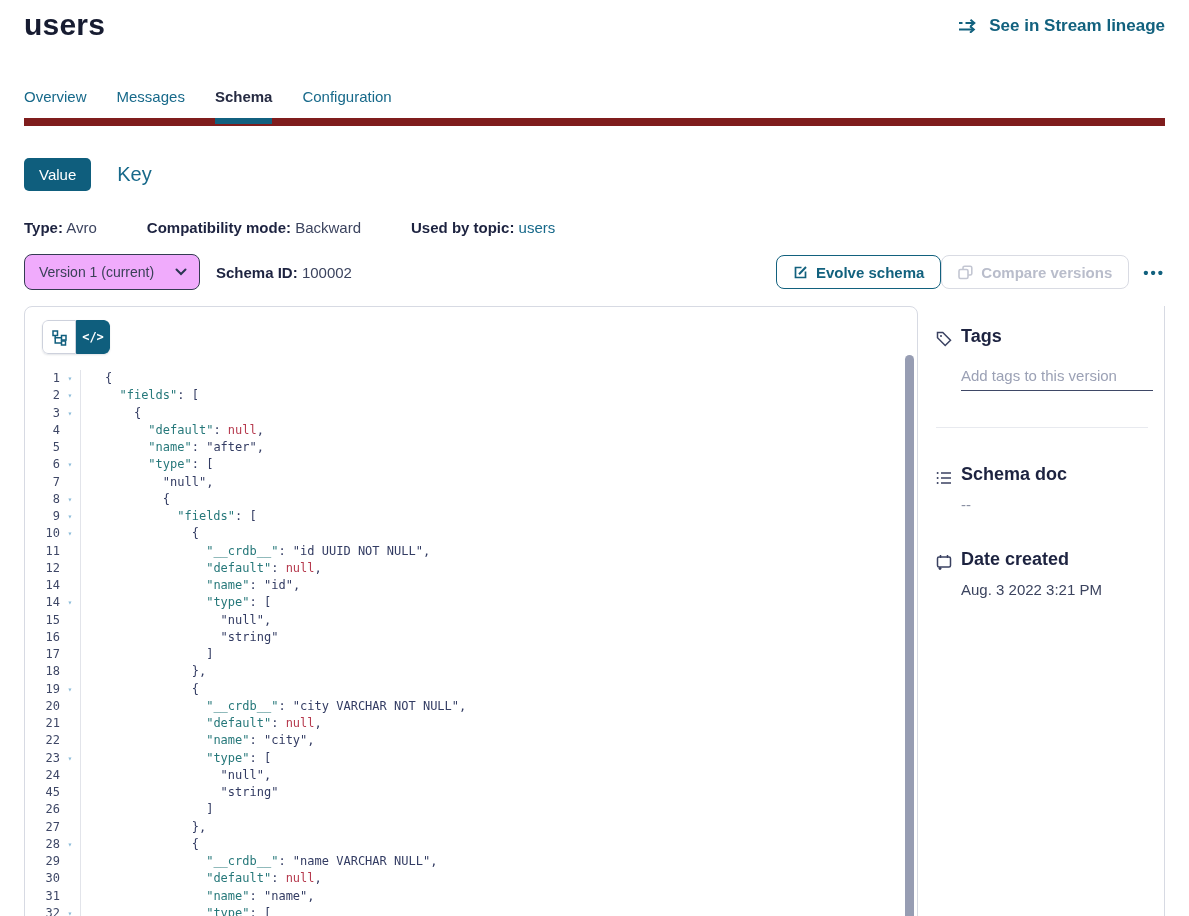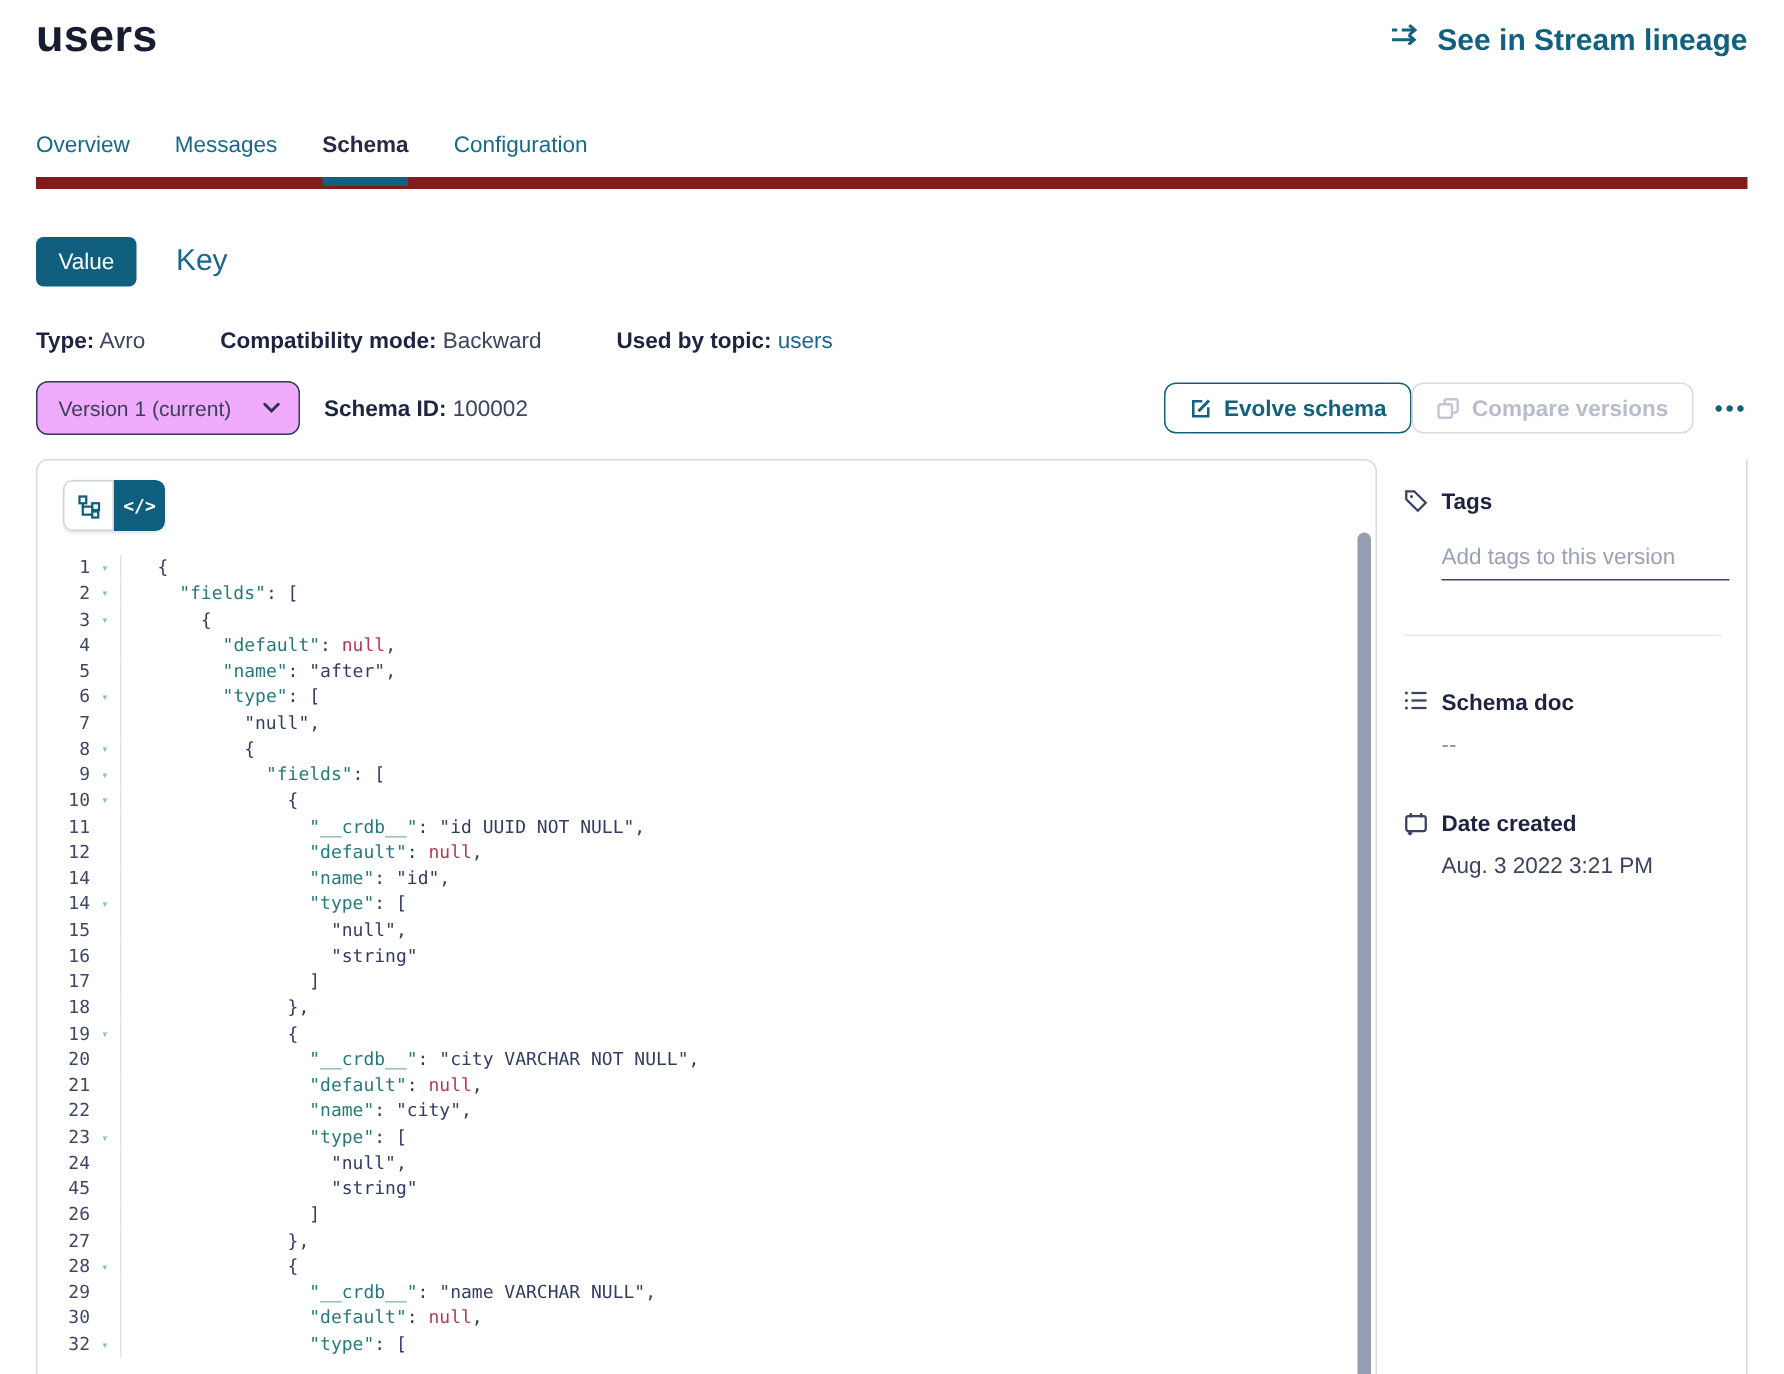--- a/index.html
+++ b/index.html
@@ -3,21 +3,21 @@
 <meta charset="utf-8">
 <style>
   * { margin:0; padding:0; box-sizing:border-box; }
   html,body { width:1189px; height:916px; overflow:hidden; background:#ffffff;
               font-family:"Liberation Sans", sans-serif; color:#3c445f; }
   .page { padding:0 24px; position:relative; height:916px; }
 
   
   .hdr { display:flex; justify-content:space-between; align-items:flex-start; padding-top:8px; }
   .title { font-size:30px; font-weight:700; color:#171c31; letter-spacing:0.2px; }
-  .lineage { display:flex; gap:12px; color:#12617e; font-size:20px;
+  .lineage { display:flex; align-items:center; gap:12px; color:#12617e; font-size:17px;
              font-weight:700; text-decoration:none; margin-top:8px; cursor:pointer; }
 
   
   .tabs { display:flex; gap:30px; margin-top:46px; border-bottom:8px solid #7f1d1d; }
   .tab { font-size:15px; color:#17698a; padding-bottom:13px; cursor:pointer; }
   .tab.active { color:#262b42; font-weight:700; border-bottom:6px solid #11607f; margin-bottom:-6px; cursor:default; }
 
   
   .vk { display:flex; align-items:center; gap:26px; margin-top:32px; }
   .vk-value { background:#0f5e7d; color:#fff; font-size:15px; padding:8px 15px; border:none;
@@ -62,21 +62,21 @@
   .code { border-left:1px solid #e2e4ea; padding-left:24px; color:#333c63; }
   .tk-k { color:#26787a; }
   .tk-s { color:#333c63; }
   .tk-n { color:#b63a4e; }
   .tk-p { color:#333c63; }
 
   .scroll-thumb { position:absolute; right:3px; top:48px; bottom:5px; width:9px; border-radius:5px; background:#979db3; }
 
   
   .sidebar { width:247px; border-right:1px solid #d7dae3; padding:20px 16px 0 18px; }
-  .sb-head { display:flex; align-items:flex-start; gap:9px; font-size:15px; font-weight:700; color:#1d2340; }
+  .sb-head { display:flex; align-items:flex-end; gap:9px; font-size:18px; font-weight:700; color:#1d2340; }
   .sb-icon { flex:0 0 auto; display:flex; }
   .tags-input { display:block; border:none; border-bottom:1px solid #3e4766; outline:none; width:192px;
                 margin:20px 0 0 25px; padding:0 0 6px 0; font-size:15px; font-family:inherit; color:#3c445f; }
   .tags-input::placeholder { color:#9ba1b5; }
   .sb-divider { border:none; border-top:1px solid #e8eaef; margin:36px 0 0 0; }
   .sb-section { margin-top:36px; }
   .sb-val { margin:11px 0 0 25px; font-size:15px; color:#3c445f; }
   .sb-val.dim { color:#8a90a3; }
 </style>
 </head>
@@ -196,20 +196,21 @@
           <div class="code-row"><span class="ln">21</span><span class="fold"></span><span class="code">              <span class="tk-k">"default"</span><span class="tk-p">: </span><span class="tk-n">null</span><span class="tk-p">,</span></span></div>
           <div class="code-row"><span class="ln">22</span><span class="fold"></span><span class="code">              <span class="tk-k">"name"</span><span class="tk-p">: </span><span class="tk-s">"city"</span><span class="tk-p">,</span></span></div>
           <div class="code-row"><span class="ln">23</span><span class="fold">▾</span><span class="code">              <span class="tk-k">"type"</span><span class="tk-p">: [</span></span></div>
           <div class="code-row"><span class="ln">24</span><span class="fold"></span><span class="code">                <span class="tk-s">"null"</span><span class="tk-p">,</span></span></div>
           <div class="code-row"><span class="ln">45</span><span class="fold"></span><span class="code">                <span class="tk-s">"string"</span></span></div>
           <div class="code-row"><span class="ln">26</span><span class="fold"></span><span class="code">              <span class="tk-p">]</span></span></div>
           <div class="code-row"><span class="ln">27</span><span class="fold"></span><span class="code">            <span class="tk-p">},</span></span></div>
           <div class="code-row"><span class="ln">28</span><span class="fold">▾</span><span class="code">            <span class="tk-p">{</span></span></div>
           <div class="code-row"><span class="ln">29</span><span class="fold"></span><span class="code">              <span class="tk-k">"__crdb__"</span><span class="tk-p">: </span><span class="tk-s">"name VARCHAR NULL"</span><span class="tk-p">,</span></span></div>
           <div class="code-row"><span class="ln">30</span><span class="fold"></span><span class="code">              <span class="tk-k">"default"</span><span class="tk-p">: </span><span class="tk-n">null</span><span class="tk-p">,</span></span></div>
+          <div class="code-row"><span class="ln">31</span><span class="fold"></span><span class="code">              <span class="tk-k">"name"</span><span class="tk-p">: </span><span class="tk-s">"name"</span><span class="tk-p">,</span></span></div>
           <div class="code-row"><span class="ln">32</span><span class="fold">▾</span><span class="code">              <span class="tk-k">"type"</span><span class="tk-p">: [</span></span></div>
         </div>
       <div class="scroll-thumb"></div>
     </div>
 
     <div class="sidebar">
       <div class="sb-head">
         <span class="sb-icon">
           <svg width="16" height="16" viewBox="0 0 16 16" fill="none" stroke="#3a4161" stroke-width="1.5">
             <path d="M1.5 6.8 V1.5 H6.8 L14.5 9.2 L9.2 14.5 Z"></path>

